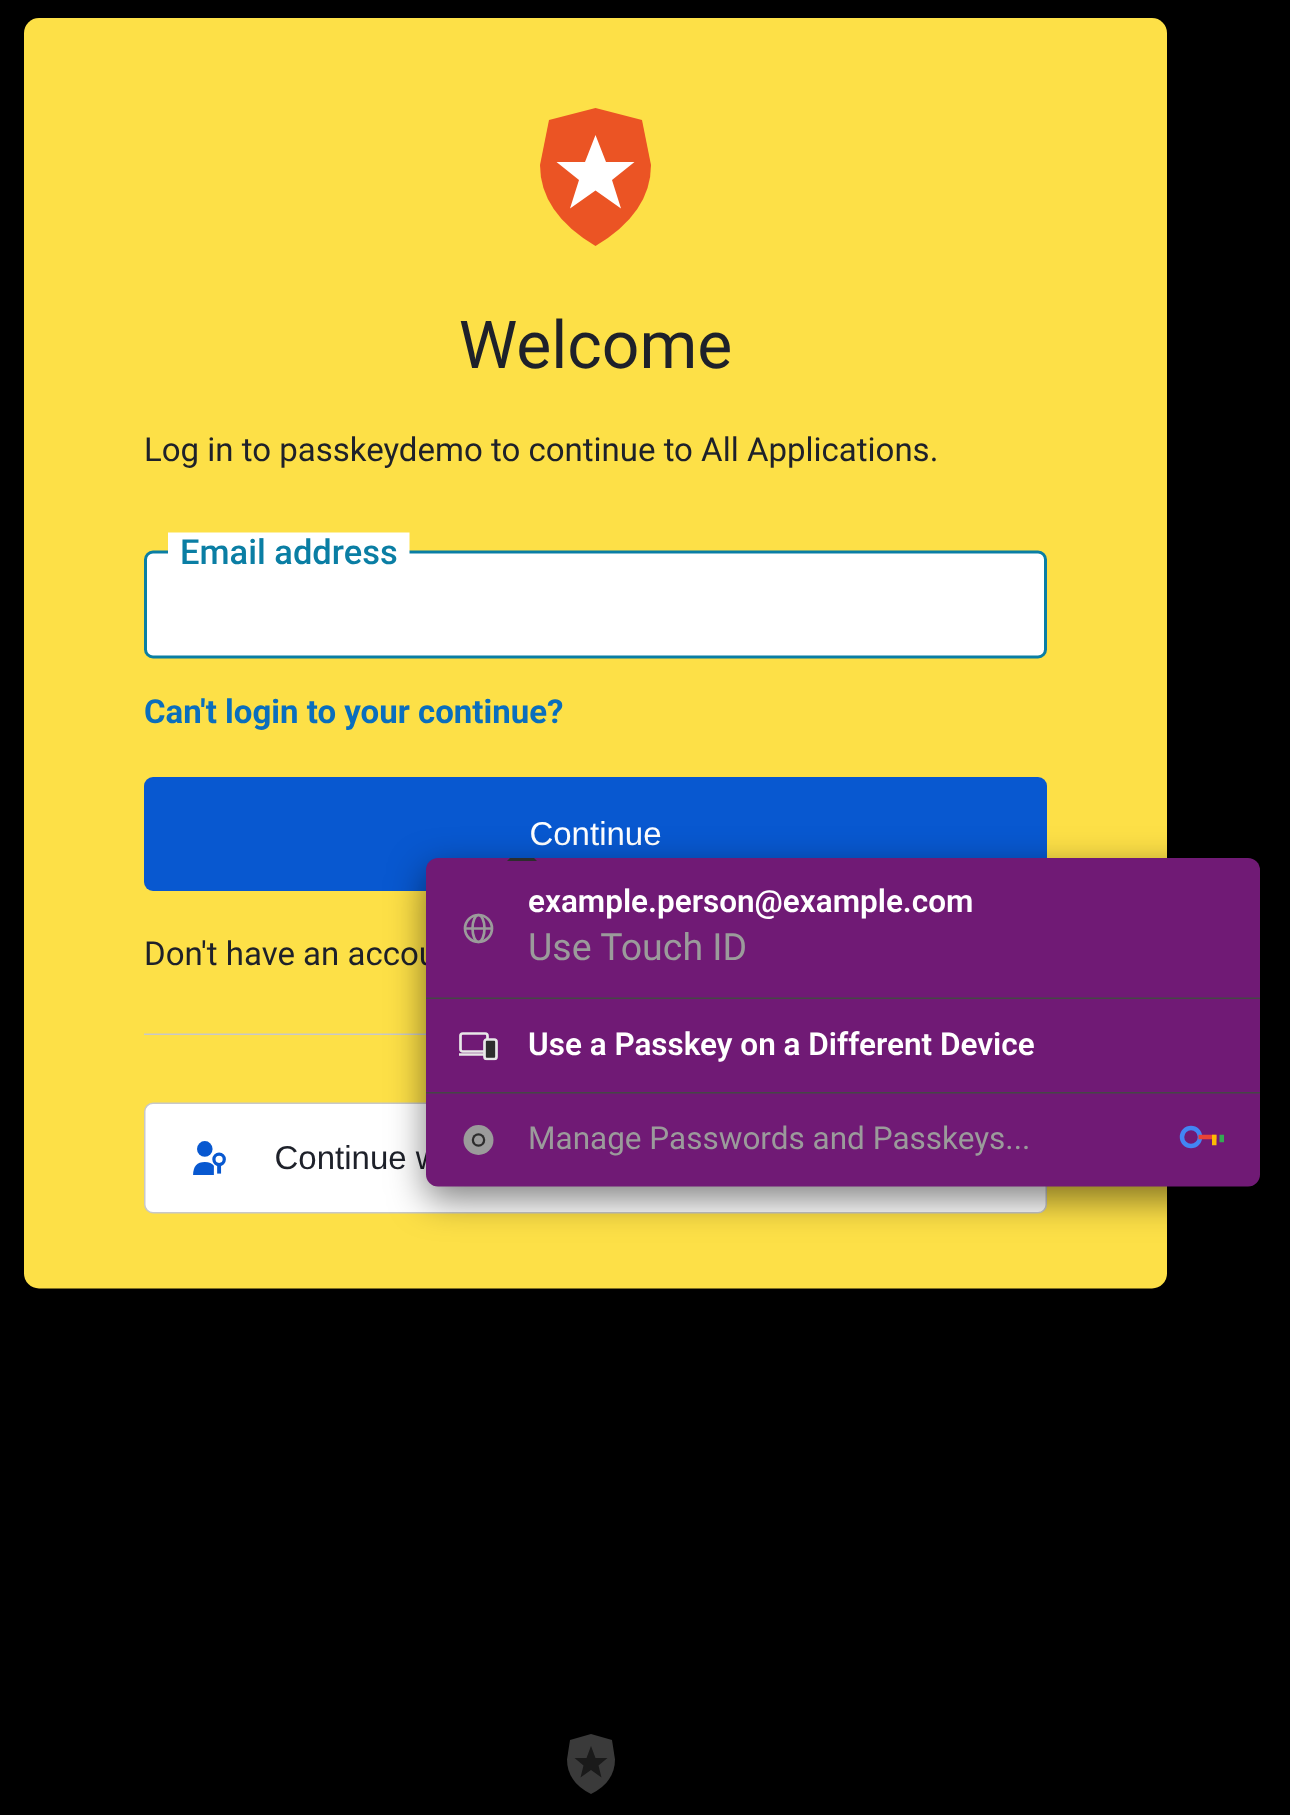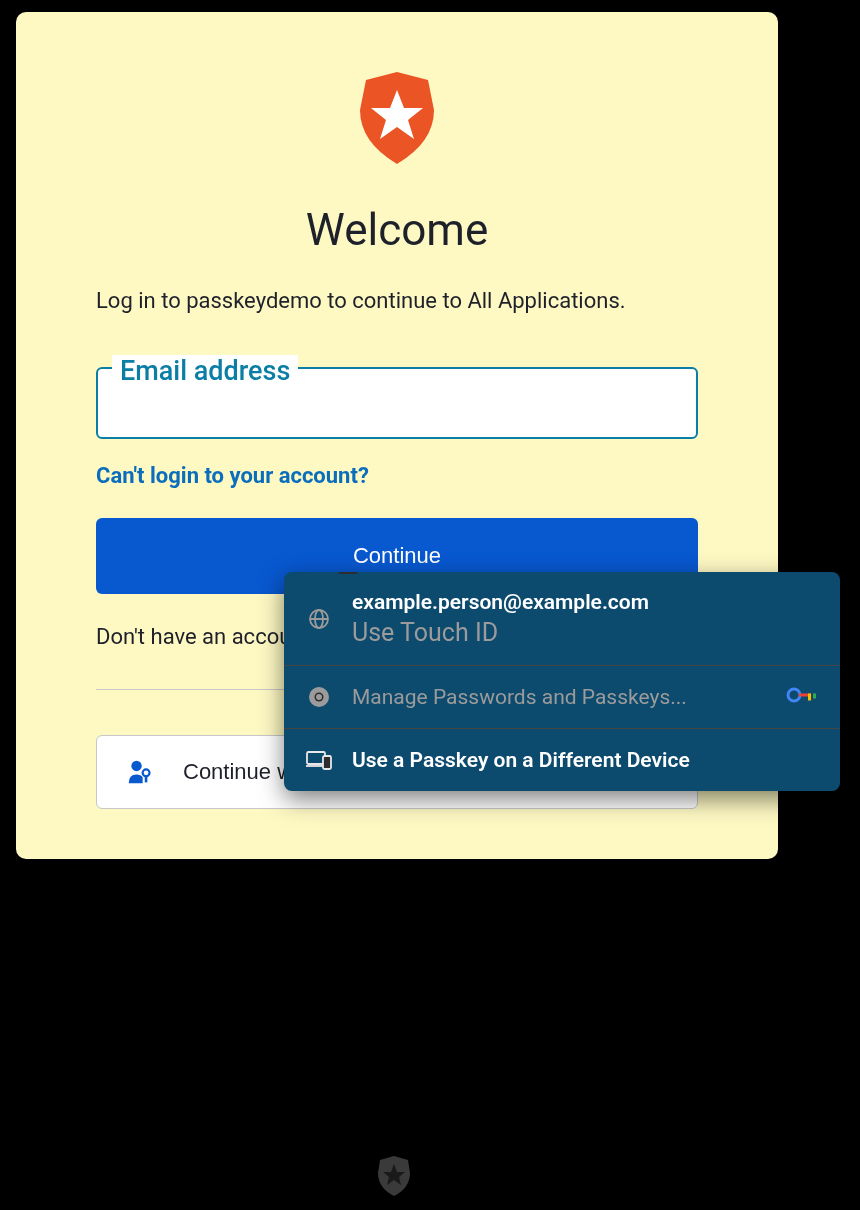--- a/index.html
+++ b/index.html
@@ -9,21 +9,21 @@
     }
     body {
       font-family: -apple-system, BlinkMacSystemFont, "Segoe UI", Roboto, Helvetica, Arial, sans-serif;
       background: #000;
       width: 860px;
       height: 1210px;
       position: relative;
       overflow: hidden;
     }
     .card {
-      background: #fef9c3;
+      background: #fde047;
       border-radius: 10px;
       width: 762px;
       position: absolute;
       left: 16px;
       top: 12px;
       padding: 60px 80px 50px 80px;
     }
     .logo {
       display: flex;
       justify-content: center;
@@ -46,21 +46,21 @@
     .field-wrap {
       position: relative;
       margin-bottom: 24px;
     }
     .field-label {
       position: absolute;
       top: -12px;
       left: 16px;
       background: #fff;
       padding: 0 8px;
-      font-size: 27px;
+      font-size: 23px;
       color: #0a7ea4;
       font-weight: 500;
     }
     .field-input {
       width: 100%;
       height: 72px;
       border: 2px solid #0a7ea4;
       border-radius: 6px;
       font-size: 22px;
       padding: 0 18px;
@@ -118,21 +118,21 @@
       display: flex;
       align-items: center;
       padding: 0 30px;
       gap: 30px;
     }
     .popup {
       position: absolute;
       left: 284px;
       top: 572px;
       width: 556px;
-      background: #0c4a6e;
+      background: #701a75;
       border-radius: 8px;
       box-shadow: 0 8px 24px rgba(0,0,0,0.5);
       overflow: hidden;
       z-index: 10;
     }
     .popup::before {
       content: '';
       position: absolute;
       top: -8px;
       left: 54px;
@@ -199,21 +199,21 @@
   </div>
 
   <h1 class="heading">Welcome</h1>
   <p class="subtitle">Log in to passkeydemo to continue to All Applications.</p>
 
   <div class="field-wrap">
     <label class="field-label">Email address</label>
     <input class="field-input" type="text" value="" style="">
   </div>
 
-  <a href="#" class="help-link">Can't login to your account?</a>
+  <a href="#" class="help-link">Can't login to your continue?</a>
 
   <button class="primary-btn">Continue</button>
 
   <div class="signup-row">Don't have an account?</div>
 
   <div class="divider">
     <div class="divider-line"></div>
     <span class="divider-text">OR</span>
     <div class="divider-line"></div>
   </div>
@@ -236,20 +236,33 @@
     <span class="popup-icon">
       <svg width="22" height="22" viewBox="0 0 22 22">
         <circle cx="11" cy="11" r="9" fill="none" stroke="#9b9b9b" stroke-width="1.8"></circle>
         <ellipse cx="11" cy="11" rx="4" ry="9" fill="none" stroke="#9b9b9b" stroke-width="1.8"></ellipse>
         <line x1="2" y1="11" x2="20" y2="11" stroke="#9b9b9b" stroke-width="1.8"></line>
       </svg>
     </span>
     <div class="popup-text">
       <div class="popup-title">example.person@example.com</div>
       <div class="popup-sub">Use Touch ID</div>
+    </div>
+  </div>
+
+  <div class="popup-item">
+    <span class="popup-icon">
+      <svg width="26" height="20" viewBox="0 0 26 20">
+        <rect x="1" y="2" width="18" height="12" rx="1.5" fill="none" stroke="#e8e8e8" stroke-width="1.8"></rect>
+        <line x1="0" y1="16" x2="20" y2="16" stroke="#e8e8e8" stroke-width="1.8"></line>
+        <rect x="17" y="6" width="8" height="13" rx="1.5" fill="#2d2d2d" stroke="#e8e8e8" stroke-width="1.8"></rect>
+      </svg>
+    </span>
+    <div class="popup-text">
+      <div class="popup-title">Use a Passkey on a Different Device</div>
     </div>
   </div>
 
   <div class="popup-item secondary">
     <span class="popup-icon">
       <svg width="22" height="22" viewBox="0 0 22 22">
         <circle cx="11" cy="11" r="10" fill="#9b9b9b"></circle>
         <circle cx="11" cy="11" r="4.5" fill="#2d2d2d"></circle>
         <circle cx="11" cy="11" r="3" fill="#9b9b9b"></circle>
       </svg>
@@ -259,33 +272,20 @@
     </div>
     <span class="key-icon">
       <svg width="32" height="18" viewBox="0 0 32 18">
         <circle cx="8" cy="9" r="6" fill="none" stroke="#4285f4" stroke-width="3"></circle>
         <rect x="13" y="7.5" width="12" height="3" fill="#ea4335"></rect>
         <rect x="22" y="7.5" width="3" height="7" fill="#fbbc04"></rect>
         <rect x="27" y="7.5" width="3" height="5" fill="#34a853"></rect>
       </svg>
     </span>
   </div>
-
-  <div class="popup-item">
-    <span class="popup-icon">
-      <svg width="26" height="20" viewBox="0 0 26 20">
-        <rect x="1" y="2" width="18" height="12" rx="1.5" fill="none" stroke="#e8e8e8" stroke-width="1.8"></rect>
-        <line x1="0" y1="16" x2="20" y2="16" stroke="#e8e8e8" stroke-width="1.8"></line>
-        <rect x="17" y="6" width="8" height="13" rx="1.5" fill="#2d2d2d" stroke="#e8e8e8" stroke-width="1.8"></rect>
-      </svg>
-    </span>
-    <div class="popup-text">
-      <div class="popup-title">Use a Passkey on a Different Device</div>
-    </div>
-  </div>
 </div>
 
 <div class="footer-logo">
   <svg width="36" height="40" viewBox="0 0 36 40">
     <path d="M18 0 L32 4 L34 17 Q34 32 18 40 Q2 32 2 17 L4 4 Z" fill="#3a3a3a"></path>
     <path d="M18 8 L21 16 L29 16 L23 21 L25 29 L18 24 L11 29 L13 21 L7 16 L15 16 Z" fill="#1a1a1a"></path>
   </svg>
 </div>
 
 </body></html>

